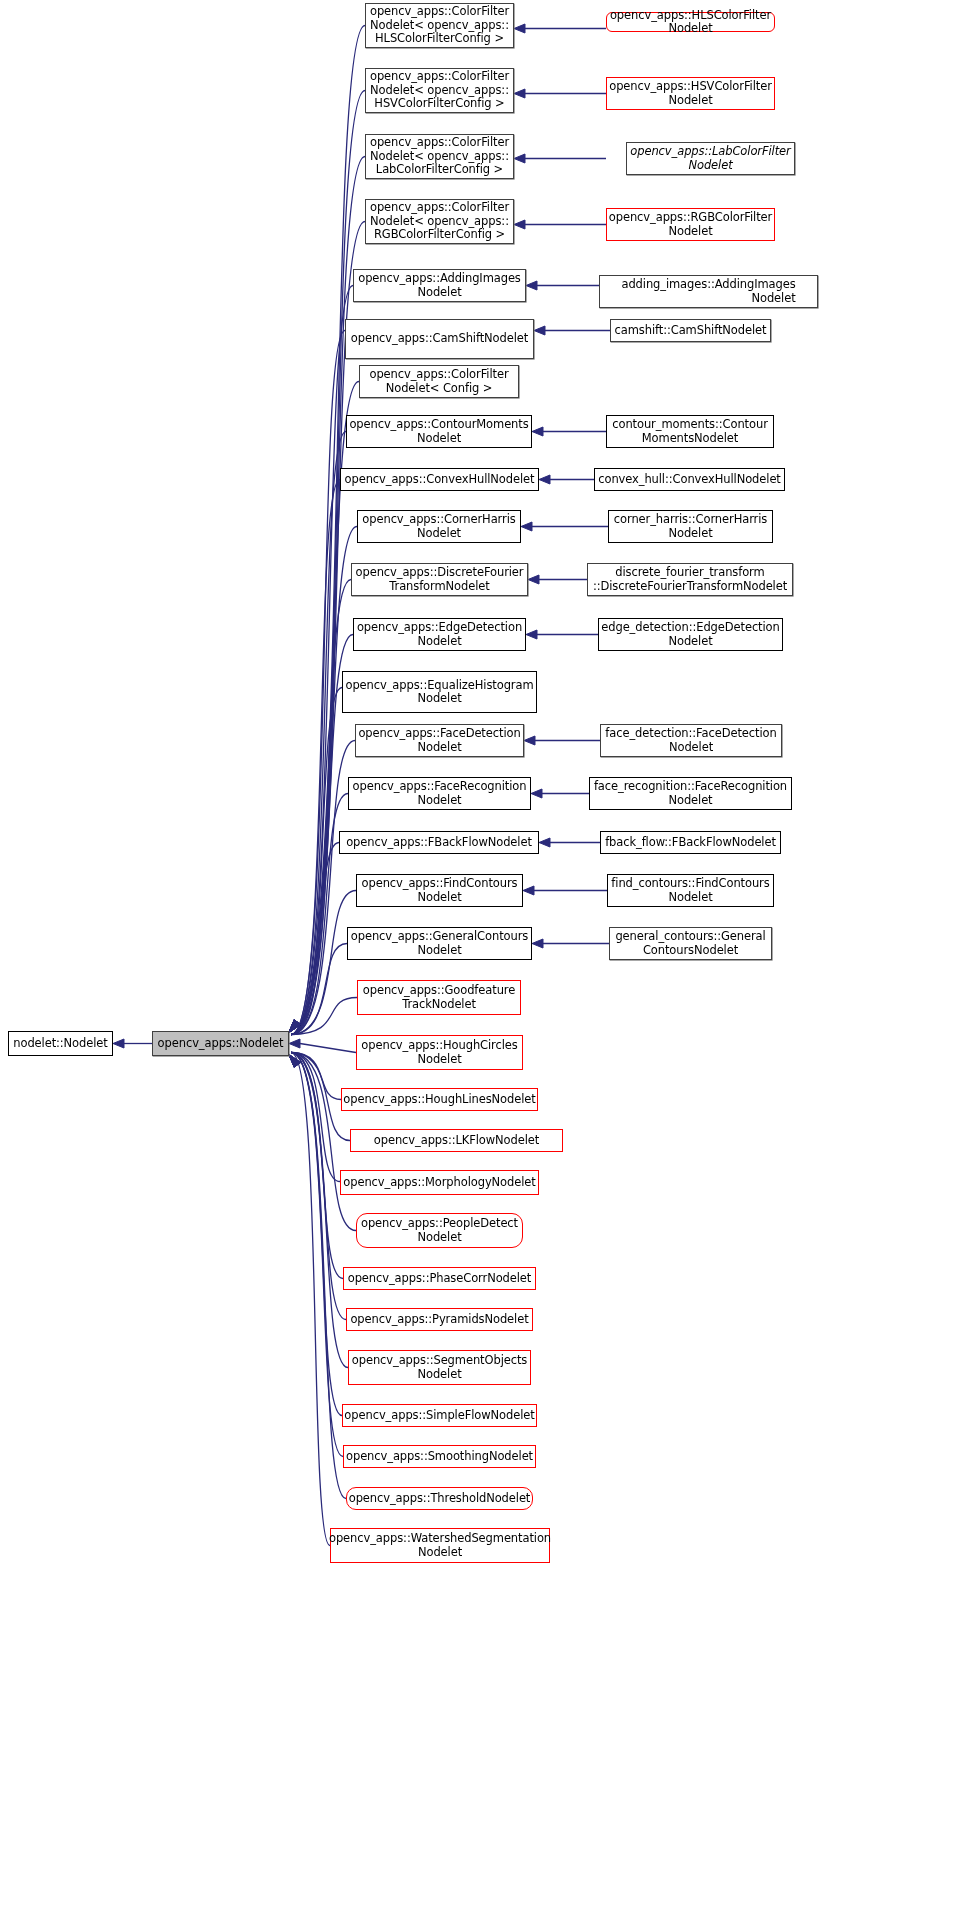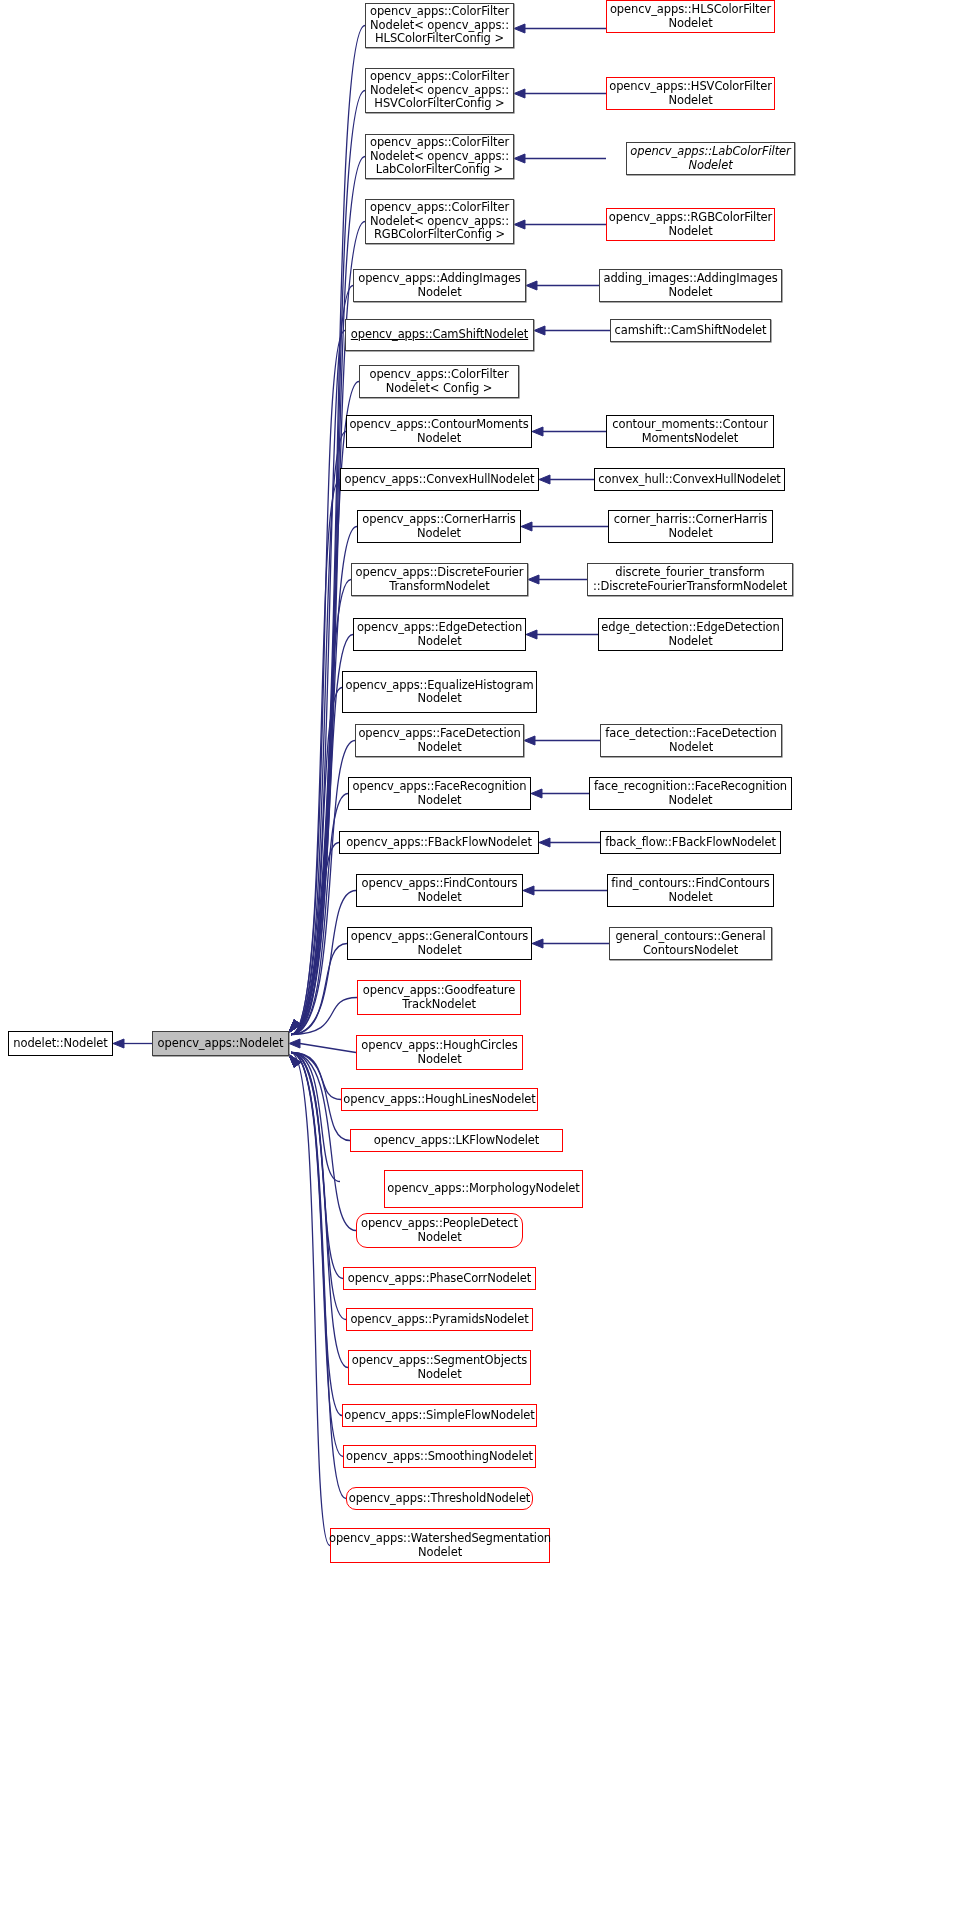--- a/index.html
+++ b/index.html
@@ -166,21 +166,21 @@
 Nodelet&lt; opencv_apps::
 HSVColorFilterConfig &gt;</span></div>
     <div class="node dark" style="left: 365px; top: 134px; width: 149px; height: 45px;"><span>opencv_apps::ColorFilter
 Nodelet&lt; opencv_apps::
 LabColorFilterConfig &gt;</span></div>
     <div class="node dark" style="left: 365px; top: 199px; width: 149px; height: 45px;"><span>opencv_apps::ColorFilter
 Nodelet&lt; opencv_apps::
 RGBColorFilterConfig &gt;</span></div>
     <div class="node dark" style="left: 353px; top: 269px; width: 173px; height: 33px;"><span>opencv_apps::AddingImages
 Nodelet</span></div>
-    <div class="node dark" style="left: 345px; top: 319px; width: 189px; height: 32px; text-decoration: underline;"><span>opencv_apps::CamShiftNodelet</span></div>
+    <div class="node dark" style="left: 345px; top: 319px; width: 189px; height: 40px;"><span>opencv_apps::CamShiftNodelet</span></div>
     <div class="node dark" style="left: 359px; top: 365px; width: 160px; height: 33px;"><span>opencv_apps::ColorFilter
 Nodelet&lt; Config &gt;</span></div>
     <div class="node " style="left: 346px; top: 415px; width: 186px; height: 33px;"><span>opencv_apps::ContourMoments
 Nodelet</span></div>
     <div class="node " style="left: 340px; top: 468px; width: 199px; height: 23px;"><span>opencv_apps::ConvexHullNodelet</span></div>
     <div class="node " style="left: 357px; top: 510px; width: 164px; height: 33px;"><span>opencv_apps::CornerHarris
 Nodelet</span></div>
     <div class="node dark" style="left: 351px; top: 563px; width: 177px; height: 33px;"><span>opencv_apps::DiscreteFourier
 TransformNodelet</span></div>
     <div class="node " style="left: 353px; top: 618px; width: 173px; height: 33px;"><span>opencv_apps::EdgeDetection
@@ -195,41 +195,41 @@
     <div class="node " style="left: 356px; top: 874px; width: 167px; height: 33px;"><span>opencv_apps::FindContours
 Nodelet</span></div>
     <div class="node " style="left: 347px; top: 927px; width: 185px; height: 33px;"><span>opencv_apps::GeneralContours
 Nodelet</span></div>
     <div class="node red" style="left: 357px; top: 980px; width: 164px; height: 35px;"><span>opencv_apps::Goodfeature
 TrackNodelet</span></div>
     <div class="node red" style="left: 356px; top: 1035px; width: 167px; height: 35px;"><span>opencv_apps::HoughCircles
 Nodelet</span></div>
     <div class="node red" style="left: 341px; top: 1088px; width: 197px; height: 23px;"><span>opencv_apps::HoughLinesNodelet</span></div>
     <div class="node red" style="left: 350px; top: 1129px; width: 213px; height: 23px;"><span>opencv_apps::LKFlowNodelet</span></div>
-    <div class="node red" style="left: 340px; top: 1170px; width: 199px; height: 38px; margin-left: 44px;"><span>opencv_apps::MorphologyNodelet</span></div>
+    <div class="node red" style="left: 340px; top: 1170px; width: 199px; height: 25px;"><span>opencv_apps::MorphologyNodelet</span></div>
     <div class="node red" style="left: 356px; top: 1213px; width: 167px; height: 35px; border-radius: 11px;"><span>opencv_apps::PeopleDetect
 Nodelet</span></div>
     <div class="node red" style="left: 343px; top: 1267px; width: 193px; height: 23px;"><span>opencv_apps::PhaseCorrNodelet</span></div>
     <div class="node red" style="left: 346px; top: 1308px; width: 187px; height: 23px;"><span>opencv_apps::PyramidsNodelet</span></div>
     <div class="node red" style="left: 348px; top: 1350px; width: 183px; height: 35px;"><span>opencv_apps::SegmentObjects
 Nodelet</span></div>
     <div class="node red" style="left: 342px; top: 1404px; width: 195px; height: 23px;"><span>opencv_apps::SimpleFlowNodelet</span></div>
     <div class="node red" style="left: 343px; top: 1445px; width: 193px; height: 23px;"><span>opencv_apps::SmoothingNodelet</span></div>
     <div class="node red" style="left: 346px; top: 1487px; width: 187px; height: 23px; border-radius: 10px;"><span>opencv_apps::ThresholdNodelet</span></div>
     <div class="node red" style="left: 330px; top: 1528px; width: 220px; height: 35px;"><span>opencv_apps::WatershedSegmentation
 Nodelet</span></div>
-    <div class="node red" style="left: 606px; top: 0; width: 169px; height: 33px;"><span>opencv_apps::HLSColorFilter
+    <div class="node red" style="left: 606px; top: 12px; width: 169px; height: 20px; border-radius: 6px;"><span>opencv_apps::HLSColorFilter
 Nodelet</span></div>
     <div class="node red" style="left: 606px; top: 77px; width: 169px; height: 33px;"><span>opencv_apps::HSVColorFilter
 Nodelet</span></div>
     <div class="node dark" style="left: 626px; top: 142px; width: 169px; height: 33px; font-style: italic;"><span>opencv_apps::LabColorFilter
 Nodelet</span></div>
     <div class="node red" style="left: 606px; top: 208px; width: 169px; height: 33px;"><span>opencv_apps::RGBColorFilter
 Nodelet</span></div>
-    <div class="node dark" style="left: 599px; top: 269px; width: 183px; height: 33px;"><span>adding_images::AddingImages
+    <div class="node dark" style="left: 599px; top: 275px; width: 219px; height: 33px; text-align: right;"><span>adding_images::AddingImages
 Nodelet</span></div>
     <div class="node dark" style="left: 610px; top: 319px; width: 161px; height: 23px;"><span>camshift::CamShiftNodelet</span></div>
     <div class="node " style="left: 606px; top: 415px; width: 168px; height: 33px;"><span>contour_moments::Contour
 MomentsNodelet</span></div>
     <div class="node " style="left: 594px; top: 468px; width: 191px; height: 23px;"><span>convex_hull::ConvexHullNodelet</span></div>
     <div class="node " style="left: 608px; top: 510px; width: 165px; height: 33px;"><span>corner_harris::CornerHarris
 Nodelet</span></div>
     <div class="node dark" style="left: 587px; top: 563px; width: 206px; height: 33px;"><span>discrete_fourier_transform
 ::DiscreteFourierTransformNodelet</span></div>
     <div class="node " style="left: 598px; top: 618px; width: 185px; height: 33px;"><span>edge_detection::EdgeDetection

